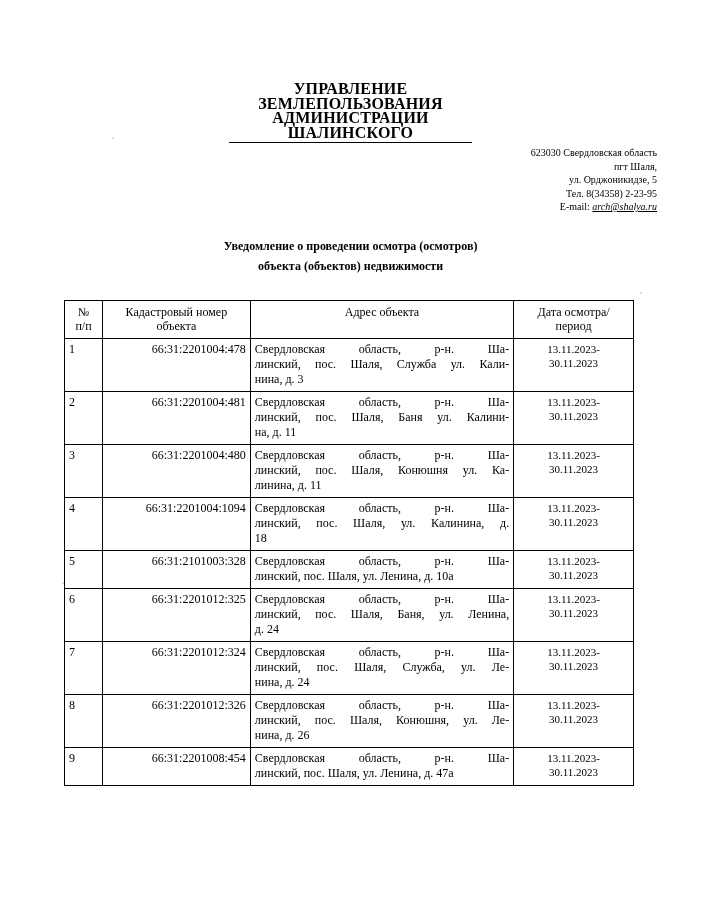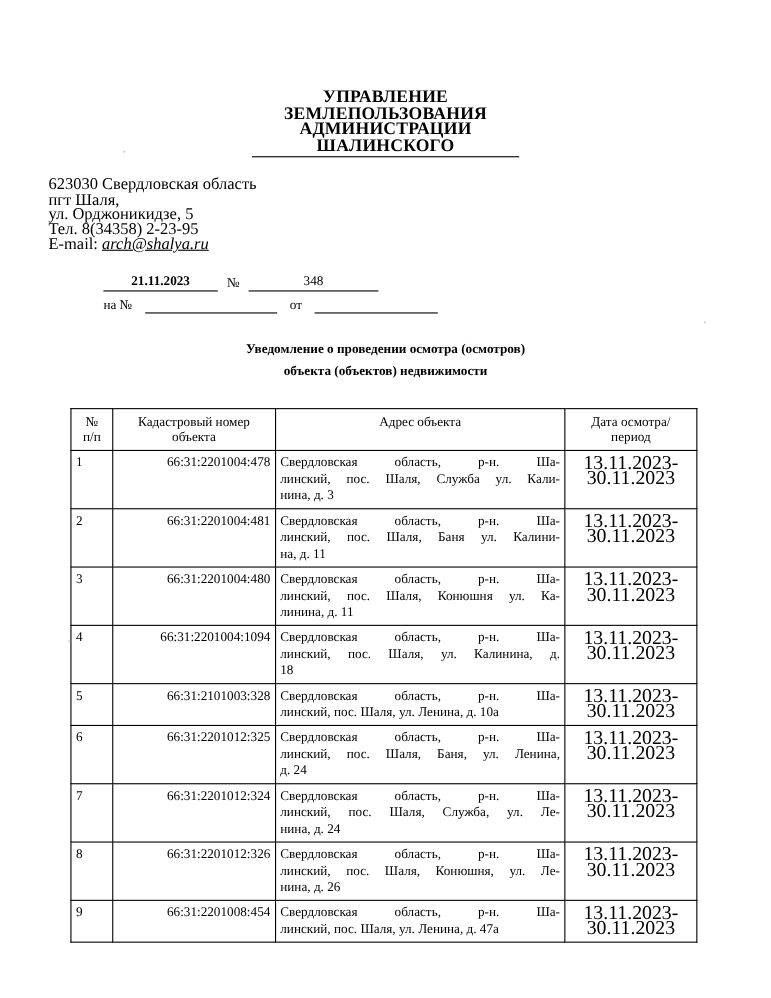--- a/index.html
+++ b/index.html
@@ -29,24 +29,24 @@
   .org-name {
     font-weight: bold;
     font-size: 16px;
     line-height: 14.5px;
     letter-spacing: 0.2px;
   }
   .org-name div {
     white-space: nowrap;
   }
   .addr-block {
-    text-align: left;
-    font-size: 15px;
+    text-align: right;
+    font-size: 10px;
     line-height: 13.5px;
-    margin-top: 19px;
+    margin-top: 3px;
     position: relative;
   }
   .rule-top {
     width: 243px;
     margin: 2px auto 3px auto;
     border-top: 1px solid #000;
   }
   .email-link {
     text-decoration: underline;
     font-style: italic;
@@ -155,21 +155,21 @@
     line-height: 15px;
     padding-left: 6px;
     padding-right: 6px;
     hyphens: manual;
   }
   td.addr .lastline {
     text-align-last: left;
   }
   td.date {
     text-align: center;
-    font-size: 18px;
+    font-size: 11px;
     line-height: 14px;
   }
   .speck {
     position: absolute;
     background: #cfcfcf;
     width: 2px;
     height: 2px;
     border-radius: 50%;
   }
 </style>
@@ -195,33 +195,20 @@
       <div>623030 Свердловская область</div>
       <div>пгт Шаля,</div>
       <div>ул. Орджоникидзе, 5</div>
       <div>Тел. 8(34358) 2-23-95</div>
       <div>
         <span>E-mail: </span><span class="email-link">arch@shalya.ru</span>
       </div>
     </div>
   </div>
 
-  <div class="refs">
-    <div class="ref-row-1">
-      <div class="date-cell">21.11.2023</div>
-      <div class="num-label">№</div>
-      <div class="num-value">348</div>
-    </div>
-    <div class="ref-row-2">
-      <div class="na-label">на №</div>
-      <div class="blank-line-a"></div>
-      <div class="ot-label">от</div>
-      <div class="blank-line-b"></div>
-    </div>
-  </div>
 
   <div class="doc-title">
     <div>Уведомление о проведении осмотра (осмотров)</div>
     <div>объекта (объектов) недвижимости</div>
   </div>
 
   <table class="objects">
     <colgroup>
       <col class="c-num">
       <col class="c-cad">

